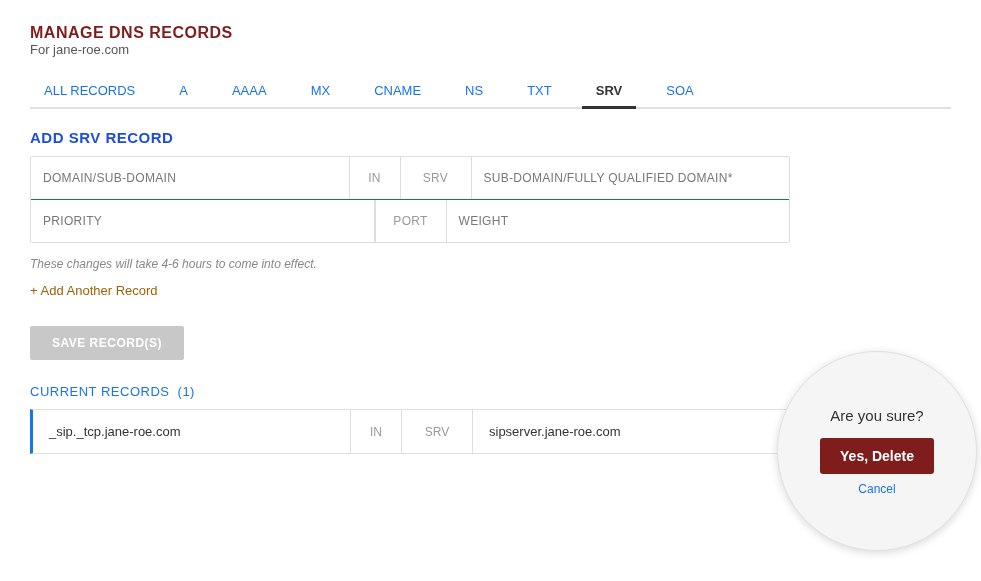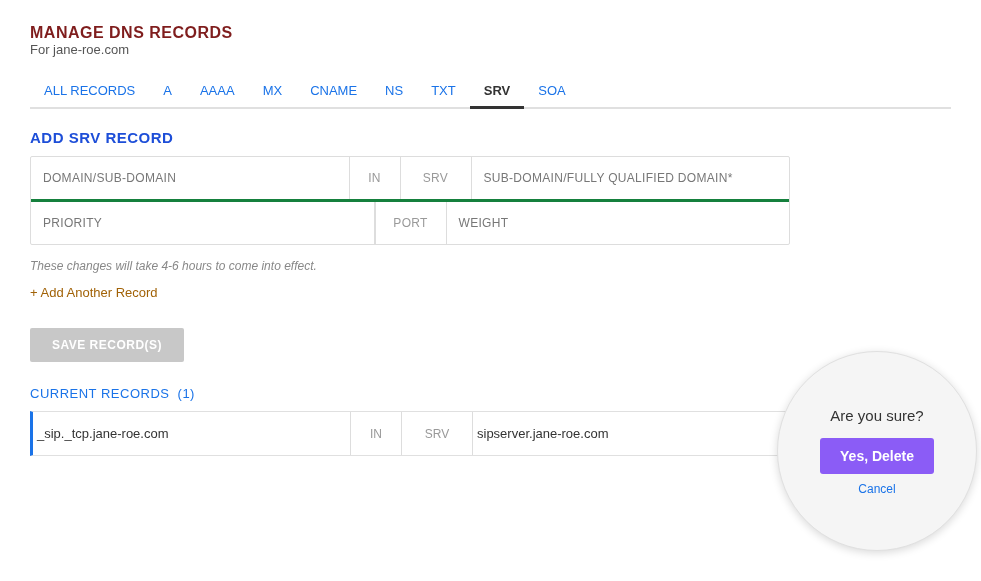--- a/index.html
+++ b/index.html
@@ -23,21 +23,21 @@
     }
 
     .page-subtitle {
       font-size: 13px;
       color: #555;
       margin-bottom: 18px;
     }
 
     .tabs {
       display: flex;
-      gap: 0;
+      gap: 16px;
       border-bottom: 2px solid #e0e0e0;
       margin-bottom: 20px;
     }
 
     .tab {
       padding: 8px 14px;
       font-size: 13px;
       color: #1a73e8;
       cursor: pointer;
       text-decoration: none;
@@ -63,21 +63,21 @@
     .record-table {
       border: 1px solid #ddd;
       border-radius: 2px;
       width: 760px;
       margin-bottom: 14px;
     }
 
     .record-row {
       display: flex;
       align-items: center;
-      border-bottom: 3px solid #15803d;
+      border-bottom: 1px solid #15803d;
     }
 
     .record-row:last-child {
       border-bottom: none;
     }
 
     .cell {
       padding: 14px 12px;
       font-size: 12px;
       color: #777;
@@ -170,21 +170,21 @@
     .current-record-row {
       display: flex;
       align-items: center;
       border-top: 1px solid #e0e0e0;
       border-bottom: 1px solid #e0e0e0;
       border-left: 3px solid #1a73e8;
       width: 760px;
     }
 
     .current-cell {
-      padding: 14px 4px;
+      padding: 14px 16px;
       font-size: 13px;
       color: #333;
       flex: 1;
     }
 
     .current-cell.narrow {
       flex: 0 0 50px;
       text-align: center;
       color: #999;
       font-size: 12px;
@@ -222,21 +222,21 @@
     }
 
     .confirm-text {
       font-size: 15px;
       color: #333;
       font-weight: 500;
       margin-bottom: 14px;
     }
 
     .yes-delete-btn {
-      background: #8b5cf6;
+      background: #7f1d1d;
       color: #fff;
       border: none;
       padding: 10px 20px;
       font-size: 14px;
       font-weight: 700;
       border-radius: 3px;
       cursor: pointer;
       margin-bottom: 8px;
       white-space: nowrap;
     }

